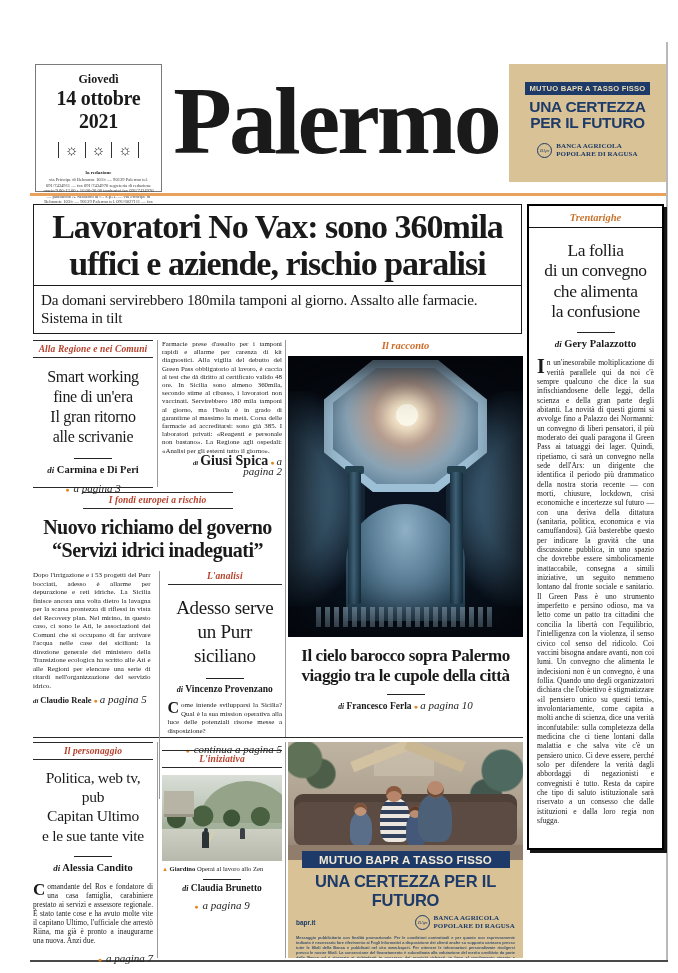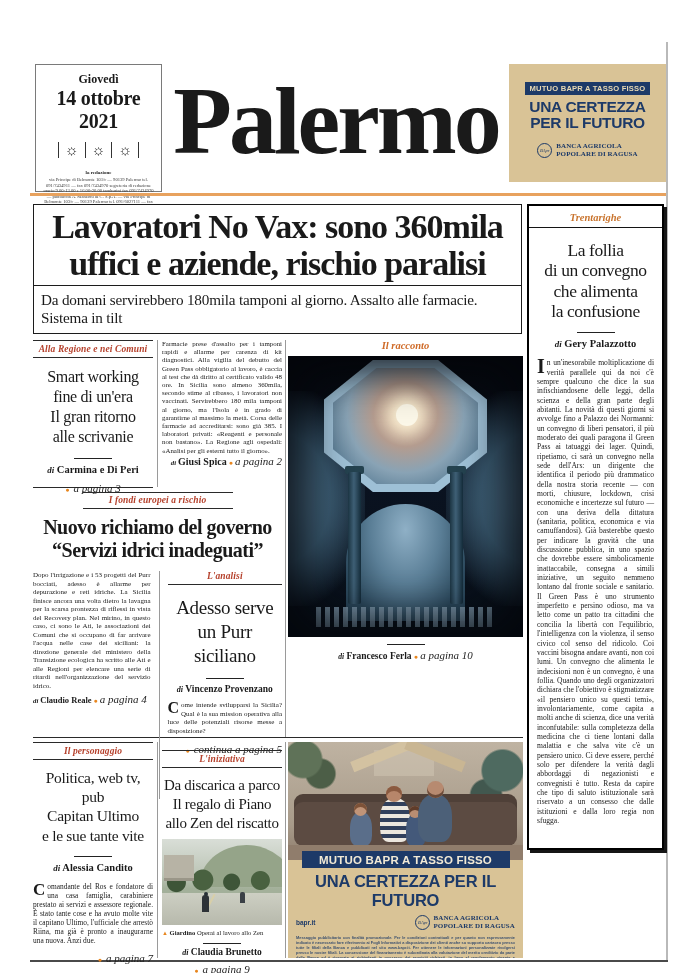--- a/index.html
+++ b/index.html
@@ -60,21 +60,21 @@
   .kicker { font-size:9.5px; font-style:italic; font-weight:bold; color:#b5412c; text-align:center; letter-spacing:0.1px; }
   .head-sm { font-size:15.5px; line-height:1.24; text-align:center; letter-spacing:-0.3px; }
   .pageref { font-size:11px; font-style:italic; color:#222;text-align:right; }
   .bullet { color:#e8861e; font-size:7px; font-style:normal; vertical-align:0.5px; }
   .body-sm { font-size:7px; line-height:8.5px; text-align:justify; }
 
   .sw { left:33px; top:340px; width:120px; }
   .sw-headline { margin-top:9px; font-size:16px; line-height:1.25; text-align:center; letter-spacing:-0.3px; }
   .lead-body { left:162px; top:340px; width:120px; font-size:6.9px; line-height:8.2px; text-align:justify; }
   .lead-byline { text-align:right; margin-top:2px; font-size:8px; }
-  .lead-byline b { font-size:10px;margin-top:44px; }
+  .lead-byline b { font-size:14px;margin-top:44px; }
 
   .fondi { left:33px; top:492px; width:249px; }
   .short-rule { width:150px; border-top:1px solid #2a2a2a; margin:0 auto; }
   .fondi-headline { margin-top:7px; font-size:20px; font-weight:bold; line-height:1.15; text-align:center; letter-spacing:-0.5px; }
   .fondi-cols { margin-top:9px; display:flex; gap:8px; }
   .fondi-left { width:118px; }
   .fondi-right { width:115px; }
   .an-headline { margin-top:11px; font-size:19px; line-height:1.25; text-align:center; letter-spacing:-0.3px; }
   .fondi-byline { margin-top:3px; font-size:8px; }
   .fondi-byline b { font-size:8.5px; }
@@ -230,21 +230,21 @@
 
   <div class="abs fondi">
     <div class="short-rule"></div>
     <div class="kicker" style="padding:2px 0 3px;">I fondi europei a rischio</div>
     <div class="short-rule"></div>
     <div class="fondi-headline prelines">Nuovo richiamo del governo
 “Servizi idrici inadeguati”</div>
     <div class="fondi-cols">
       <div class="fondi-left">
         <div class="body-sm">Dopo l'irrigazione e i 53 progetti del Purr bocciati, adesso è allarme per depurazione e reti idriche. La Sicilia finisce ancora una volta dietro la lavagna per la scarsa prontezza di riflessi in vista del Recovery plan. Nel mirino, in questo caso, ci sono le Ati, le associazioni dei Comuni che si occupano di far arrivare l'acqua nelle case dei siciliani: la direzione generale del ministero della Transizione ecologica ha scritto alle Ati e alle Regioni per elencare una serie di ritardi nell'organizzazione del servizio idrico.</div>
-        <div class="fondi-byline"><span class="by-prefix">di</span> <b>Claudio Reale</b> <span class="bullet">●</span> <span class="pageref">a pagina 4</span></div>
+        <div class="fondi-byline"><span class="by-prefix">di</span> <b>Claudio Reale</b> <span class="bullet">●</span> <span class="pageref">a pagina 5</span></div>
       </div>
       <div class="vdiv" style="height:228px;"></div>
       <div class="fondi-right">
         <div class="kicker" style="border-bottom:1px solid #2a2a2a; padding-bottom:3px;">L'analisi</div>
         <div class="an-headline prelines">Adesso serve
 un Purr siciliano</div>
         <div class="mini-rule"></div>
         <div class="byline" style="font-size:9.5px;"><span class="by-prefix">di</span> <span>Vincenzo Provenzano</span></div>
         <div class="body-sm" style="margin-top:7px;"><span class="dropcap" style="font-size:16px; line-height:14px;">C</span><span>ome intende svilupparsi la Sicilia? Qual è la sua mission operativa alla luce delle potenziali risorse messe a disposizione?</span></div>
         <div style="text-align:right; margin-top:4px;"><span class="bullet">●</span> <span class="pageref">continua a pagina 5</span></div>
@@ -261,20 +261,22 @@
       <div class="balustrade"></div>
       <div class="oct-frame"></div>
       <div class="oct-inner"></div>
       <div class="moon"></div>
       <div class="cap-a"></div>
       <div class="cap-b"></div>
       <div class="col-a"></div>
       <div class="col-b"></div>
       <div class="vign"></div>
     </div>
+    <div class="rac-headline prelines">Il cielo barocco sopra Palermo
+viaggio tra le cupole della città</div>
     <div class="mini-rule" style="margin:7px auto 3px;"></div>
     <div class="rac-byline"><span class="by-prefix">di</span> <b>Francesco Ferla</b> <span class="bullet">●</span> <span class="pageref">a pagina 10</span></div>
   </div>
 
   <div class="abs pers">
     <div class="kicker-block">
         <div class="kicker">Il personaggio</div>
       </div>
     <div class="head-sm prelines" style="margin-top:8px;">Politica, web tv, pub
 Capitan Ultimo
@@ -282,23 +284,20 @@
     <div class="mini-rule"></div>
     <div class="byline"><span class="by-prefix">di</span> <span>Alessia Candito</span></div>
     <div class="body-sm" style="margin-top:9px; font-size:7.4px; line-height:9px;"><span class="dropcap" style="font-size:17px; line-height:15px;">C</span><span>omandante del Ros e fondatore di una casa famiglia, carabiniere prestato ai servizi e assessore regionale. È stato tante cose e ha avuto molte vite il capitano Ultimo, l'ufficiale che arrestò Riina, ma già è pronto a inaugurarne una nuova. Anzi due.</span></div>
     <div style="text-align:right; margin-top:3px;"><span class="bullet">●</span> <span class="pageref">a pagina 7</span></div>
   </div>
 
   <div class="abs inz">
     <div class="kicker-block">
         <div class="kicker">L'iniziativa</div>
       </div>
-    <div class="inz-headline prelines">Da discarica a parco
-Il regalo di Piano
-allo Zen del riscatto</div>
     <div class="zen">
       <div class="mount"></div>
       <div class="trees"></div>
       <div class="bld"></div>
       <div class="ground"></div>
       <div class="broom"></div>
       <div class="worker"></div>
       <div class="worker-head"></div>
       <div class="worker2"></div>
     </div>

